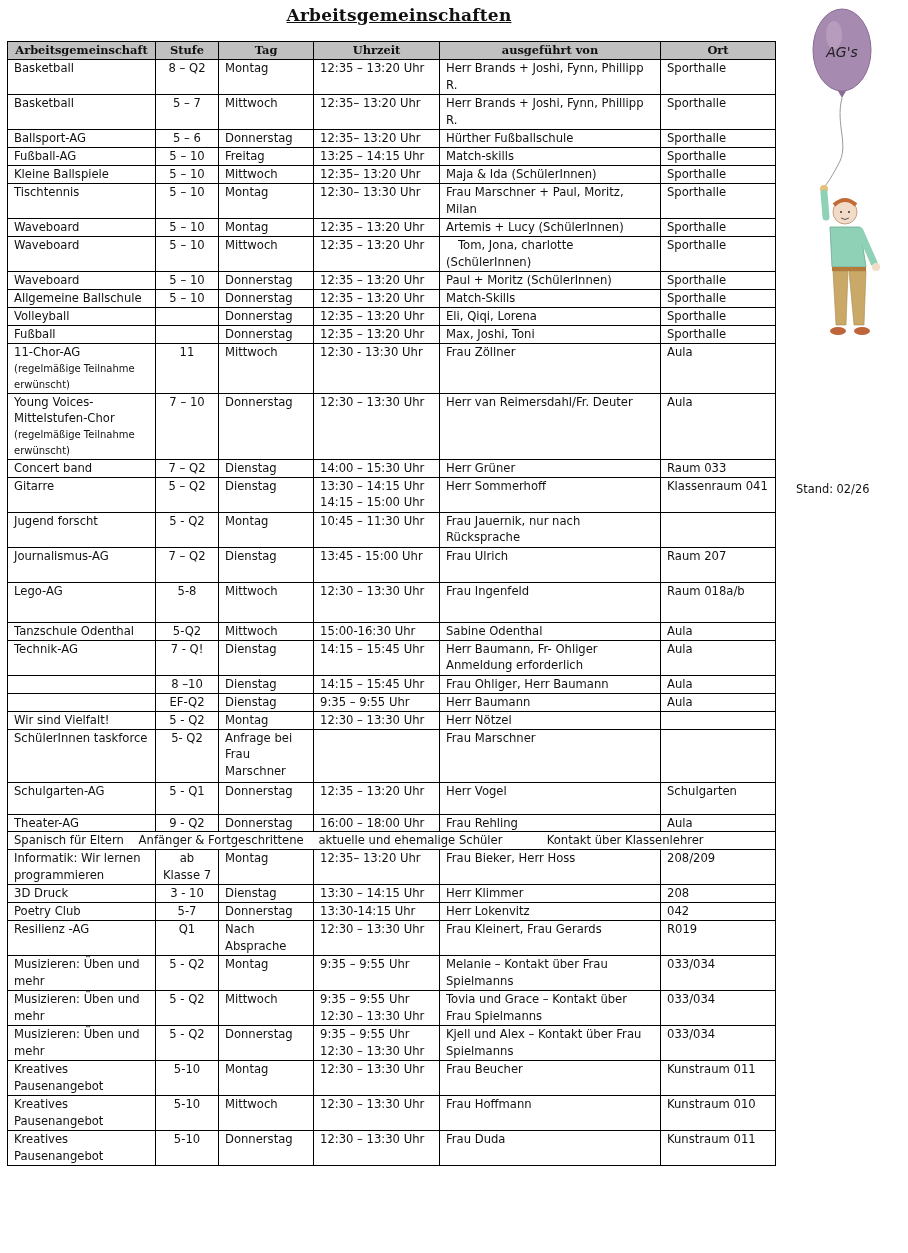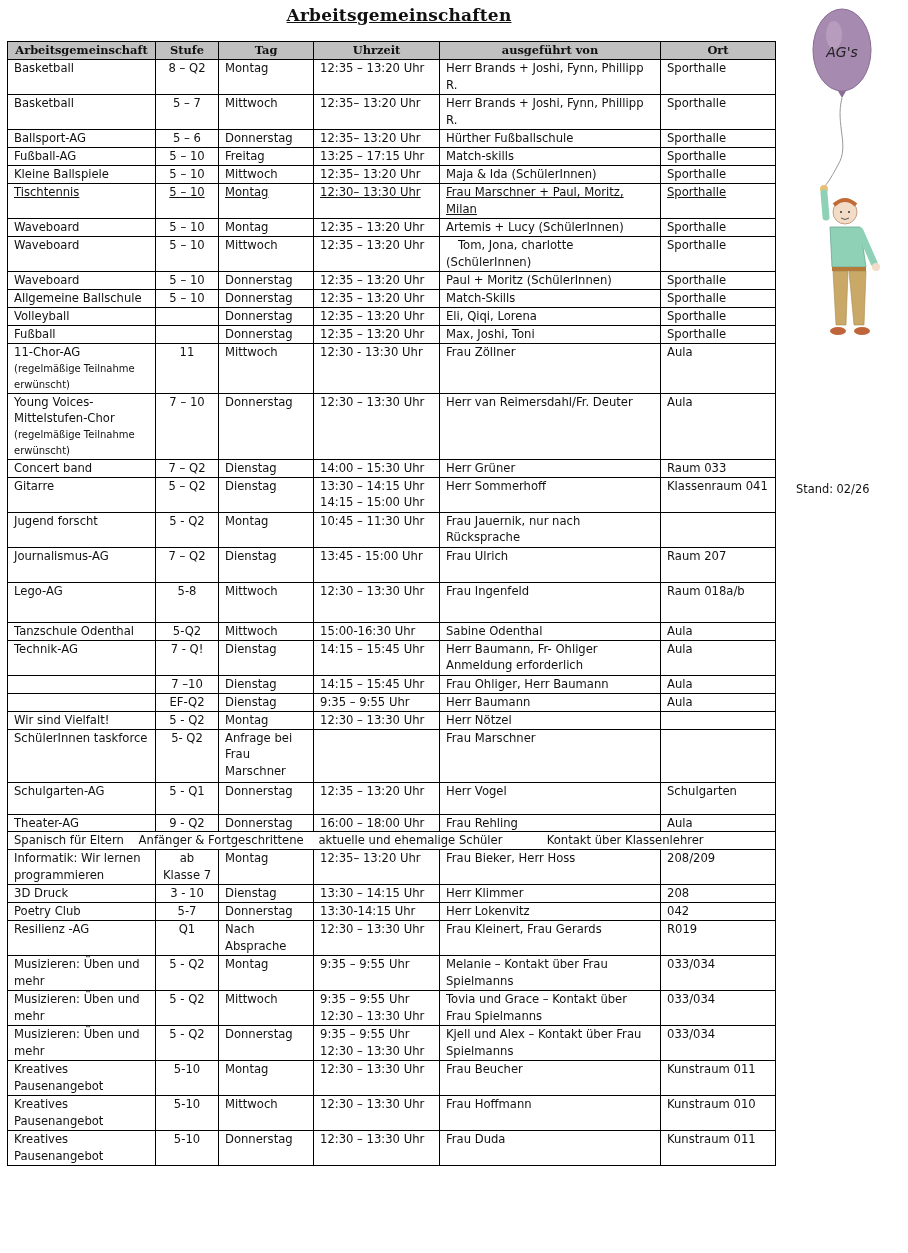--- a/index.html
+++ b/index.html
@@ -87,33 +87,33 @@
         <td class="ctr"><span style="white-space: pre-line;">5 – 6</span></td>
         <td><span style="white-space: pre-line;">Donnerstag</span></td>
         <td><span style="white-space: pre-line;">12:35– 13:20 Uhr</span></td>
         <td><span style="white-space: pre-line;">Hürther Fußballschule</span></td>
         <td><span style="white-space: pre-line;">Sporthalle</span></td>
       </tr>
       <tr style="height: 18px;">
         <td><span style="white-space: pre-line;">Fußball-AG</span></td>
         <td class="ctr"><span style="white-space: pre-line;">5 – 10</span></td>
         <td><span style="white-space: pre-line;">Freitag</span></td>
-        <td><span style="white-space: pre-line;">13:25 – 17:15 Uhr</span></td>
+        <td><span style="white-space: pre-line;">13:25 – 14:15 Uhr</span></td>
         <td><span style="white-space: pre-line;">Match-skills</span></td>
         <td><span style="white-space: pre-line;">Sporthalle</span></td>
       </tr>
       <tr style="height: 18px;">
         <td><span style="white-space: pre-line;">Kleine Ballspiele</span></td>
         <td class="ctr"><span style="white-space: pre-line;">5 – 10</span></td>
         <td><span style="white-space: pre-line;">Mittwoch</span></td>
         <td><span style="white-space: pre-line;">12:35– 13:20 Uhr</span></td>
         <td><span style="white-space: pre-line;">Maja &amp; Ida (SchülerInnen)</span></td>
         <td><span style="white-space: pre-line;">Sporthalle</span></td>
       </tr>
-      <tr style="height: 35px; text-decoration: underline;">
+      <tr style="height: 35px;">
         <td><span style="white-space: pre-line;">Tischtennis</span></td>
         <td class="ctr"><span style="white-space: pre-line;">5 – 10</span></td>
         <td><span style="white-space: pre-line;">Montag</span></td>
         <td><span style="white-space: pre-line;">12:30– 13:30 Uhr</span></td>
         <td><span style="white-space: pre-line;">Frau Marschner + Paul, Moritz, Milan</span></td>
         <td><span style="white-space: pre-line;">Sporthalle</span></td>
       </tr>
       <tr style="height: 18px;">
         <td><span style="white-space: pre-line;">Waveboard</span></td>
         <td class="ctr"><span style="white-space: pre-line;">5 – 10</span></td>
@@ -230,21 +230,21 @@
       <tr style="height: 35px;">
         <td><span style="white-space: pre-line;">Technik-AG</span></td>
         <td class="ctr"><span style="white-space: pre-line;">7 - Q!</span></td>
         <td><span style="white-space: pre-line;">Dienstag</span></td>
         <td><span style="white-space: pre-line;">14:15 – 15:45 Uhr</span></td>
         <td><span style="white-space: pre-line;">Herr Baumann, Fr- Ohliger Anmeldung erforderlich</span></td>
         <td><span style="white-space: pre-line;">Aula</span></td>
       </tr>
       <tr style="height: 18px;">
         <td><span style="white-space: pre-line;"></span></td>
-        <td class="ctr"><span style="white-space: pre-line;">7 –10</span></td>
+        <td class="ctr"><span style="white-space: pre-line;">8 –10</span></td>
         <td><span style="white-space: pre-line;">Dienstag</span></td>
         <td><span style="white-space: pre-line;">14:15 – 15:45 Uhr</span></td>
         <td><span style="white-space: pre-line;">Frau Ohliger, Herr Baumann</span></td>
         <td><span style="white-space: pre-line;">Aula</span></td>
       </tr>
       <tr style="height: 18px;">
         <td><span style="white-space: pre-line;"></span></td>
         <td class="ctr"><span style="white-space: pre-line;">EF-Q2</span></td>
         <td><span style="white-space: pre-line;">Dienstag</span></td>
         <td><span style="white-space: pre-line;">  9:35 – 9:55 Uhr</span></td>

